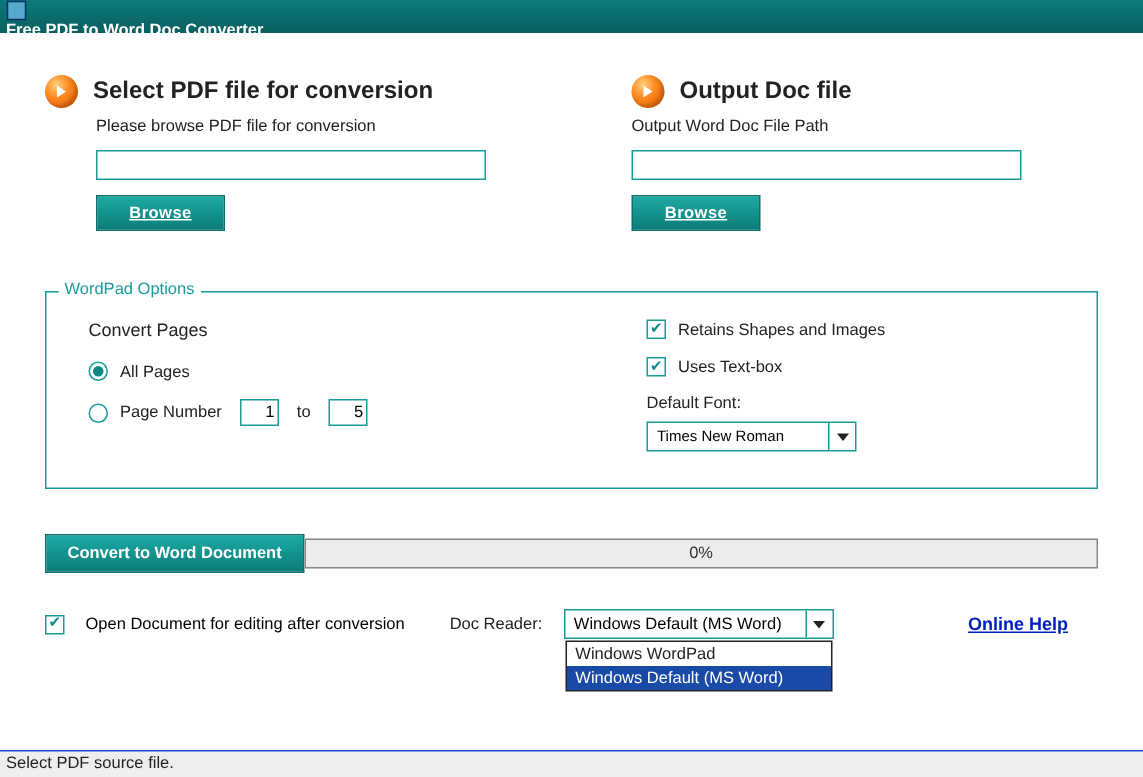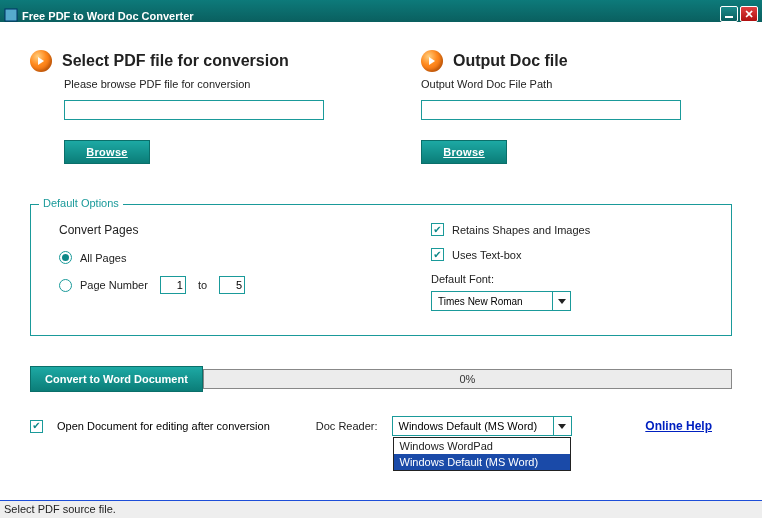--- a/index.html
+++ b/index.html
@@ -1,18 +1,18 @@
 <!DOCTYPE html>
 <html><head>
 <meta charset="utf-8">
 <style>
 * { box-sizing: border-box; margin: 0; padding: 0; }
 body { font-family: Tahoma, Arial, sans-serif; font-size: 11px; background: #fff; width: 762px; height: 518px; overflow: hidden; position: relative; }
 
-.titlebar { height: 22px; background: linear-gradient(to bottom, #0d7a7a 0%, #0a5f5f 100%); display: flex; align-items: flex-end; padding: 0 4px; color: #fff; font-size: 11px; font-weight: bold; }
+.titlebar { height: 22px; background: linear-gradient(to bottom, #0d7a7a 0%, #0a5f5f 100%); display: flex; align-items: flex-start; padding: 0 4px; color: #fff; font-size: 11px; font-weight: bold; flex-direction: column; }
 .titlebar .icon { width: 14px; height: 14px; margin-right: 4px; display: inline-flex; align-items: center; justify-content: center; }
 .titlebar .title { flex: 1; }
 .titlebar .winbtn { width: 18px; height: 16px; margin-left: 2px; border: 1px solid #fff; border-radius: 2px; display: inline-flex; align-items: center; justify-content: center; cursor: pointer; }
 .titlebar .minimize { background: linear-gradient(#1a8a8a,#0a5f5f); }
 .titlebar .close { background: linear-gradient(#e04040,#b01010); }
 .mini-line { width: 8px; height: 2px; background: #fff; margin-top: 6px; }
 .close-x { color:#fff; font-weight:bold; font-size:11px; line-height:1; }
 
 .content { position: absolute; top: 22px; left: 0; right: 0; bottom: 18px; padding: 28px 30px 10px 30px; background: #fff; }
 
@@ -21,21 +21,21 @@
 
 .section-head { display: flex; align-items: center; gap: 10px; margin-bottom: 6px; }
 .orange-arrow { width: 22px; height: 22px; border-radius: 50%; background: radial-gradient(circle at 35% 30%, #ffcf80 0%, #ff8a1f 40%, #e55a00 100%); display: inline-flex; align-items: center; justify-content: center; box-shadow: inset -2px -2px 3px rgba(0,0,0,0.2); }
 .orange-arrow svg { width: 10px; height: 10px; }
 .section-title { font-size: 16px; font-weight: bold; color: #222; }
 
 .sub-label { font-size: 11px; color: #222; margin: 6px 0 10px 34px; }
 .text-input { margin-left: 34px; width: 260px; height: 20px; border: 1px solid #1a9a9a; padding: 2px 4px; font-size: 11px; }
 .text-input.out { margin-left: 0; width: 260px; }
 
-.btn { margin-top: 20px; width: 86px; height: 24px; background: linear-gradient(to bottom,#1da9a4 0%,#0b7d78 100%); border: 1px solid #0a6f6a; color: #fff; font-weight: bold; font-size: 11px; cursor: pointer; text-decoration: underline; letter-spacing: 0.3px; }
+.btn { margin-top: 10px; width: 86px; height: 24px; background: linear-gradient(to bottom,#1da9a4 0%,#0b7d78 100%); border: 1px solid #0a6f6a; color: #fff; font-weight: bold; font-size: 11px; cursor: pointer; text-decoration: underline; letter-spacing: 0.3px; }
 .browse-left { margin-left: 34px; display: block; }
 .browse-right { display: block; }
 
 .fieldset { border: 1px solid #1a9a9a; margin-top: 40px; padding: 18px 28px 24px 28px; position: relative; }
 .fieldset-legend { position: absolute; top: -8px; left: 8px; background: #fff; padding: 0 4px; color: #1a9a9a; font-size: 11px; }
 
 .opts { display: flex; gap: 100px; }
 .opts-left, .opts-right { flex: 1; }
 .opts-heading { font-weight: normal; font-size: 12px; margin-bottom: 14px; color: #222; }
 .radio-row, .check-row { display: flex; align-items: center; gap: 8px; margin-bottom: 12px; color: #222; font-size: 11px; }
@@ -109,21 +109,21 @@
         </span>
         <span class="section-title">Output Doc file</span>
       </div>
       <div class="sub-label" style="margin-left:0">Output Word Doc File Path</div>
       <input class="text-input out" value="" style="">
       <button class="btn browse-right">Browse</button>
     </div>
   </div>
 
   <div class="fieldset">
-    <span class="fieldset-legend">Default Options</span>
+    <span class="fieldset-legend">WordPad Options</span>
     <div class="opts">
       <div class="opts-left">
         <div class="opts-heading">Convert Pages</div>
         <div class="radio-row">
           <span class="radio checked"></span>
           <span>All Pages</span>
         </div>
         <div class="radio-row">
           <span class="radio"></span>
           <span>Page Number</span>
@@ -155,21 +155,21 @@
   <div class="convert-row">
     <button class="convert-btn">Convert to Word Document</button>
     <div class="progress">
       <span>0%</span>
     </div>
   </div>
 
   <div class="bottom-row">
     <span class="chk checked"></span>
     <span>Open Document for editing after conversion</span>
-    <span class="reader-label" style="margin-left:32px">Doc Reader:</span>
+    <span class="reader-label" style="margin-left:16px">Doc Reader:</span>
     <div class="reader-combo">
       <span class="combo-text">Windows Default (MS Word)</span>
       <span class="combo-btn">
           <span class="tri-down"></span>
         </span>
       <div class="dropdown-list">
         <div class="dropdown-item">Windows WordPad</div>
         <div class="dropdown-item selected">Windows Default (MS Word)</div>
       </div>
     </div>

